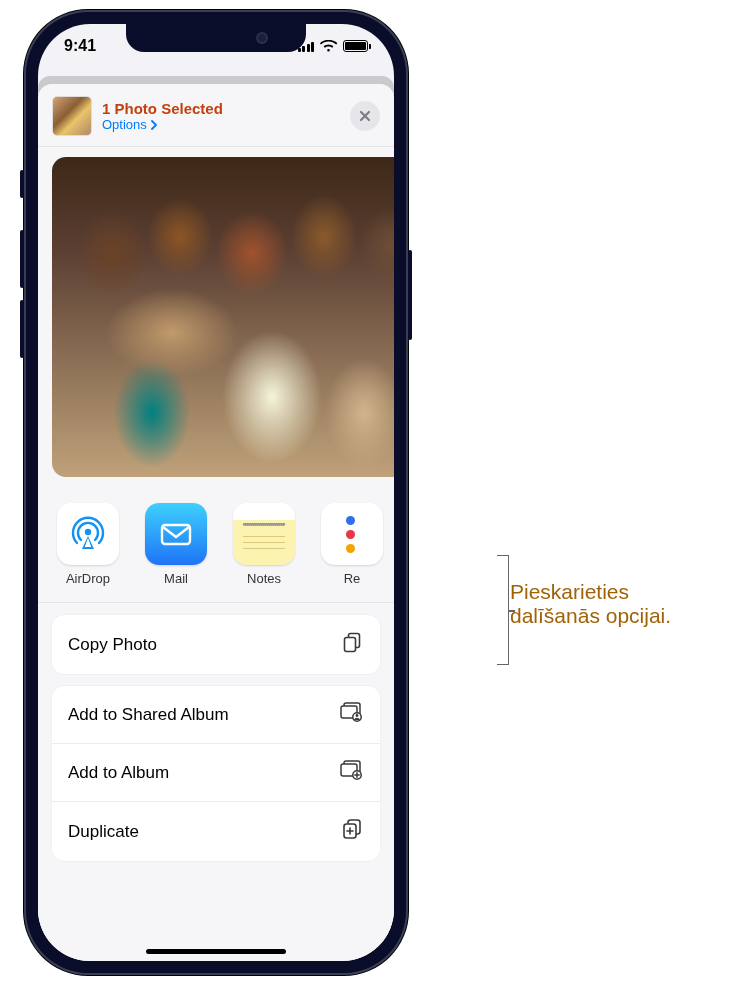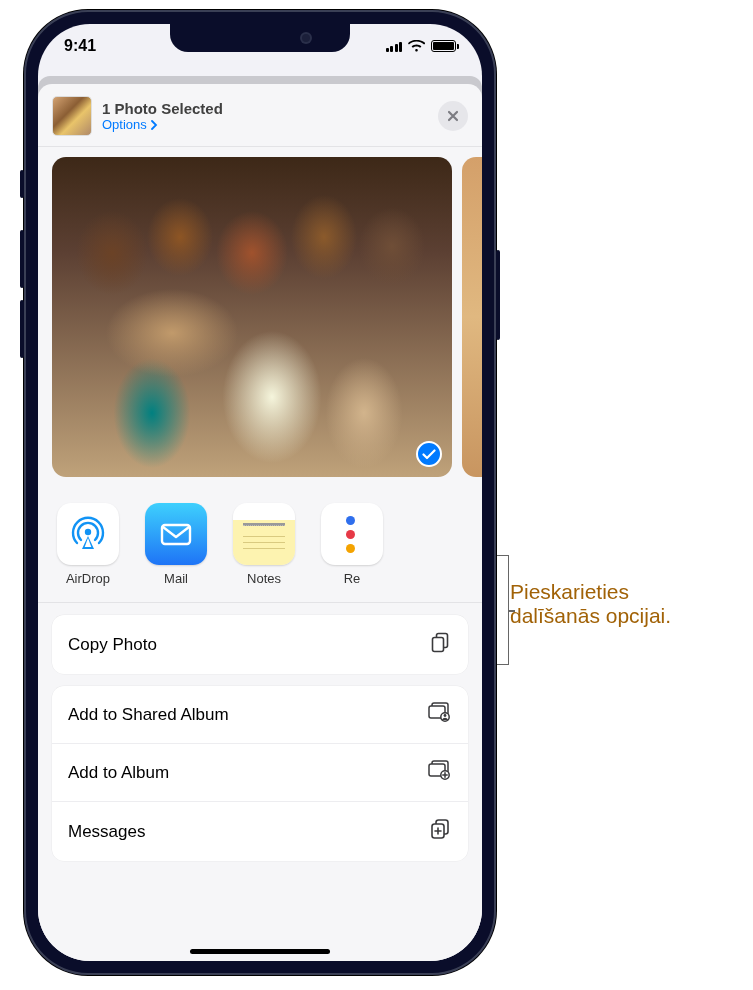--- a/index.html
+++ b/index.html
@@ -6,21 +6,21 @@
   body {
     font-family: -apple-system, BlinkMacSystemFont, "Segoe UI", Helvetica, Arial, sans-serif;
     background: #fff;
     width: 753px;
     height: 990px;
     position: relative;
   }
   .phone-frame {
     position: absolute;
     left: 24px; top: 10px;
-    width: 472px; height: 965px;
+    width: 384px; height: 965px;
     background: #0a0d2a;
     border-radius: 64px;
     padding: 14px;
     box-shadow: inset 0 0 0 2px #3a3f55, 0 0 0 1px #000;
   }
   .side-btn { position: absolute; background: #0a0d2a; border-radius: 2px; }
   .side-btn.mute { left: -4px; top: 160px; width: 4px; height: 28px; }
   .side-btn.volup { left: -4px; top: 220px; width: 4px; height: 58px; }
   .side-btn.voldn { left: -4px; top: 290px; width: 4px; height: 58px; }
   .side-btn.pwr  { right: -4px; top: 240px; width: 4px; height: 90px; }
@@ -68,21 +68,21 @@
     display: flex; align-items: center; padding: 12px 14px 10px 14px;
     border-bottom: 1px solid #e3e3e6;
   }
   .thumb {
     width: 40px; height: 40px; border-radius: 5px;
     background: linear-gradient(135deg,#d4a373 0%,#8b5e34 40%,#e9c46a 60%,#b08968 100%);
     border:1px solid #ddd;
     flex-shrink:0;
   }
   .header-text { margin-left: 10px; flex: 1; }
-  .header-title { font-size: 15px; font-weight: 700; color: #404040; }
+  .header-title { font-size: 15px; font-weight: 700; color: #c2410c; }
   .header-options { font-size: 13px; color: #007aff; display:flex; align-items:center; gap:4px;}
   .close-btn {
     width: 30px; height: 30px; border-radius: 50%; background: #e6e6ea;
     display:flex;align-items:center;justify-content:center;color:#7c7c82;
     font-size:19px;
   }
 
   .photo-row {
     display:flex; gap:10px; padding: 10px 0 8px 14px; overflow:hidden;
   }
@@ -291,21 +291,21 @@
             <span class="action-icon">
               <svg width="26" height="22" viewBox="0 0 26 22" fill="none" stroke="currentColor" stroke-width="1.5">
                   <rect x="6" y="2" width="16" height="12" rx="2"></rect>
                   <rect x="3" y="5" width="16" height="12" rx="2" fill="#fff"></rect>
                   <circle cx="19" cy="16" r="4.2" fill="#fff"></circle>
                   <path d="M19 13.8v4.4M16.8 16h4.4" stroke-linecap="round"></path>
                 </svg>
             </span>
           </div>
           <div class="action-row">
-            <span>Messages</span>
+            <span>Duplicate</span>
             <span class="action-icon">
               <svg width="24" height="24" viewBox="0 0 24 24" fill="none" stroke="currentColor" stroke-width="1.6">
                   <rect x="8" y="3" width="12" height="14" rx="2.5"></rect>
                   <rect x="4" y="7" width="12" height="14" rx="2.5" fill="#fff"></rect>
                   <path d="M10 11v6M7 14h6" stroke-linecap="round"></path>
                 </svg>
             </span>
           </div>
         </div>
       </div>

